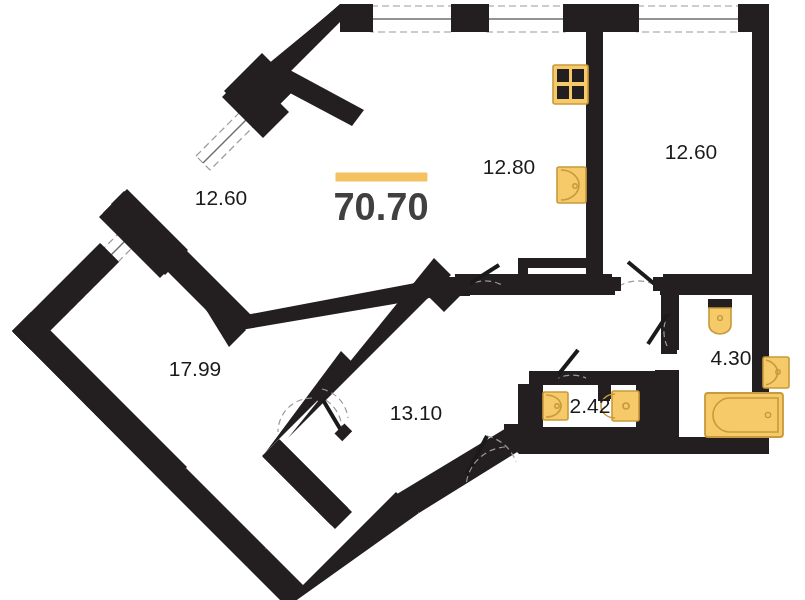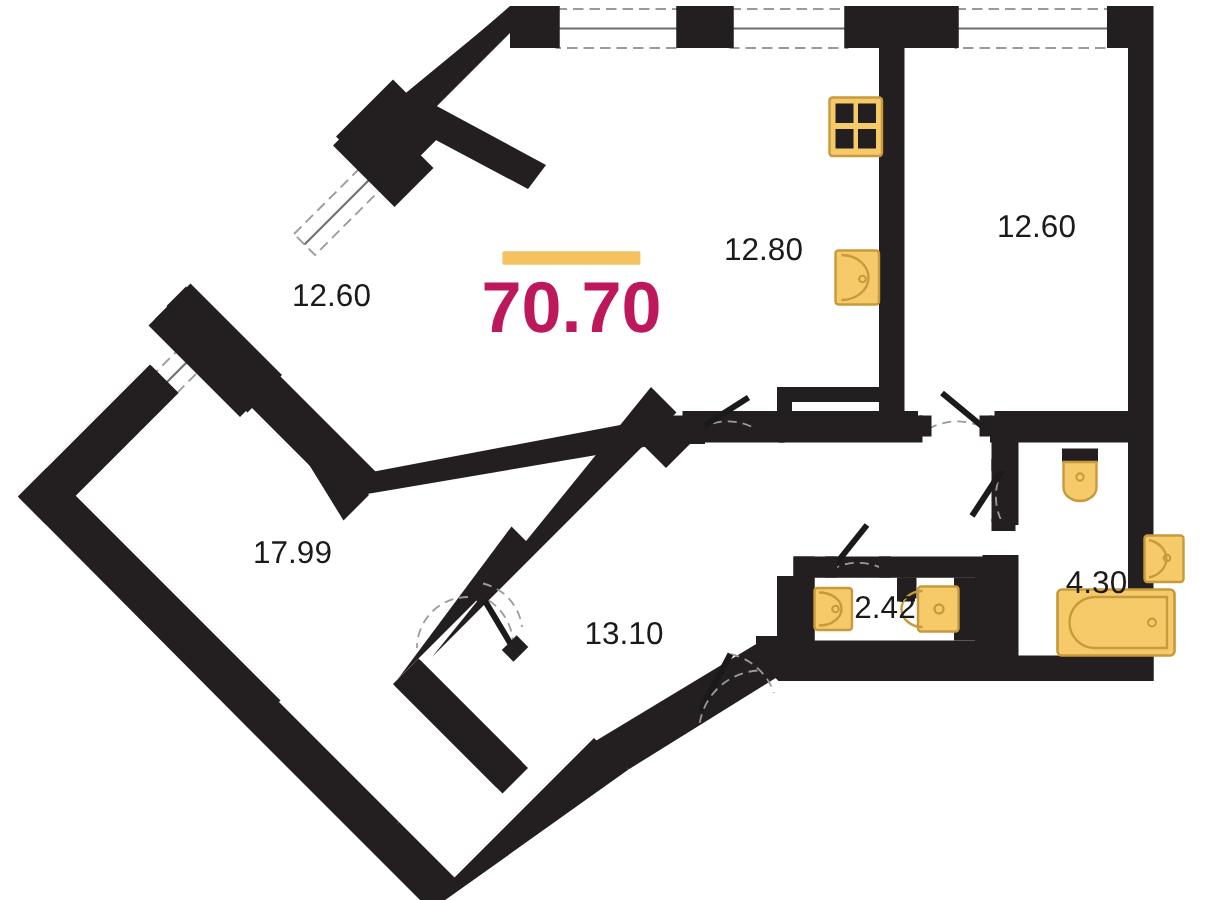--- a/index.html
+++ b/index.html
@@ -35,23 +35,23 @@
     text-align: center;
     white-space: nowrap;
   }
   .total-bar {
     height: 9px;
     border-radius: 1px;
     margin: 0 auto 6px auto;
   }
   .total-value {
     font-family: "Liberation Sans", sans-serif;
-    font-size: 48px;
+    font-size: 38px;
     font-weight: bold;
-    color: #be185d;
+    color: #404040;
     line-height: 1;
     letter-spacing: 0px;
   }
 </style>
 </head>
 <body>
 
 <div id="plan">
 
   <svg width="805" height="600" viewBox="0 0 805 600">
@@ -405,22 +405,22 @@
       </g>
 
     </g>
 
   </svg>
 
   <div class="room-label" style="left:509px; top:143px;margin-top:24px;">12.80</div>
   <div class="room-label" style="left:691px; top:152px;">12.60</div>
   <div class="room-label" style="left:221px; top:198px;">12.60</div>
   <div class="room-label" style="left:195px; top:369px;">17.99</div>
-  <div class="room-label" style="left:416px; top:423px;">13.10</div>
-  <div class="room-label" style="left:731px; top:358px;margin-top:31px;">4.30</div>
+  <div class="room-label" style="left:416px; top:413px;">13.10</div>
+  <div class="room-label" style="left:731px; top:358px;">4.30</div>
   <div class="room-label" style="left:590px; top:406px;">2.42</div>
 
   <div class="total-block" style="left:381px; top:199px;">
     <div class="total-bar" style="width:92px; background:#f5c262;"></div>
     <div class="total-value">70.70</div>
   </div>
 
 </div>
 
 </body></html>

